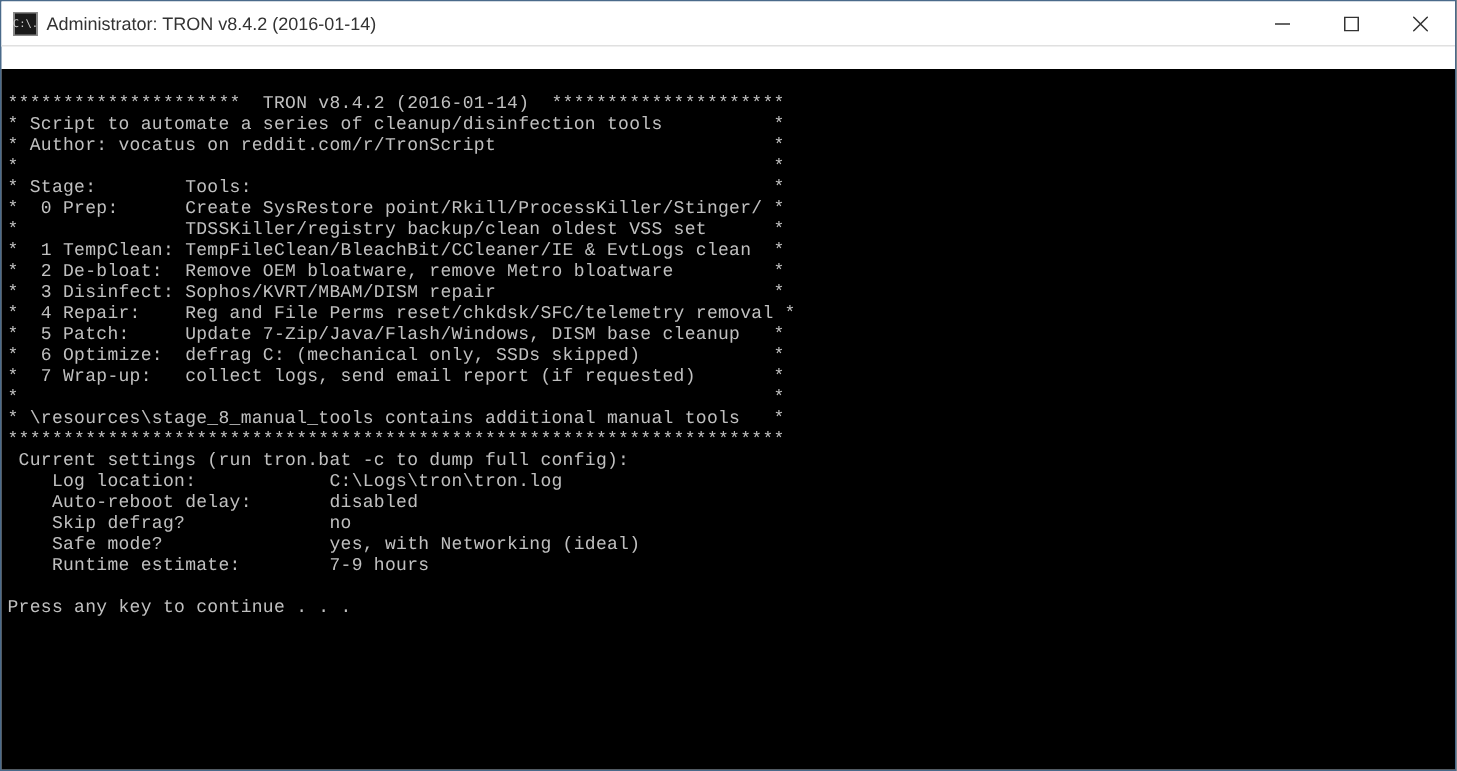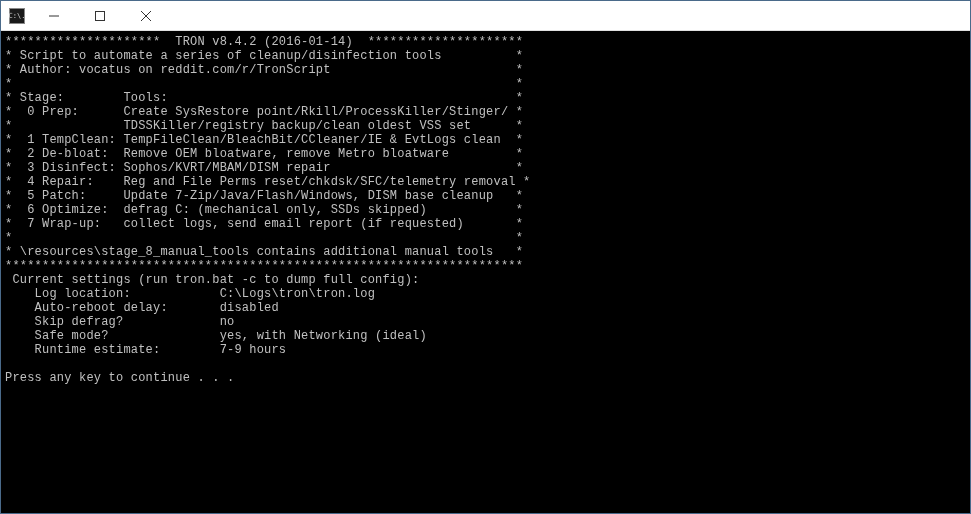--- a/index.html
+++ b/index.html
@@ -60,35 +60,37 @@
       font-size: 10px;
     }
     .titlebar-btn svg { display: block; }
     .console {
       flex: 1;
       background: #000000;
       color: #c0c0c0;
       font-family: Consolas, "Courier New", monospace;
       font-size: 12px;
       line-height: 14px;
-      padding: 4px 4px;
+      padding: 16px 4px;
       white-space: pre;
       overflow: hidden;
       letter-spacing: 0.2px;
+      margin-top: 15px;
     }
   </style>
 </head>
 <body>
 
 <div class="window">
 
   <div class="titlebar">
     <div class="titlebar-icon">
         <span>C:\.</span>
       </div>
+    <div class="titlebar-text">Administrator:  TRON v8.4.2 (2016-01-14)</div>
     <div class="titlebar-buttons">
       <div class="titlebar-btn">
         <svg width="10" height="10" viewBox="0 0 10 10">
             <path d="M0 5 H10" stroke="#333" stroke-width="1"></path>
           </svg>
       </div>
       <div class="titlebar-btn">
         <svg width="10" height="10" viewBox="0 0 10 10">
             <rect x="0.5" y="0.5" width="9" height="9" fill="none" stroke="#333" stroke-width="1"></rect>
           </svg>

